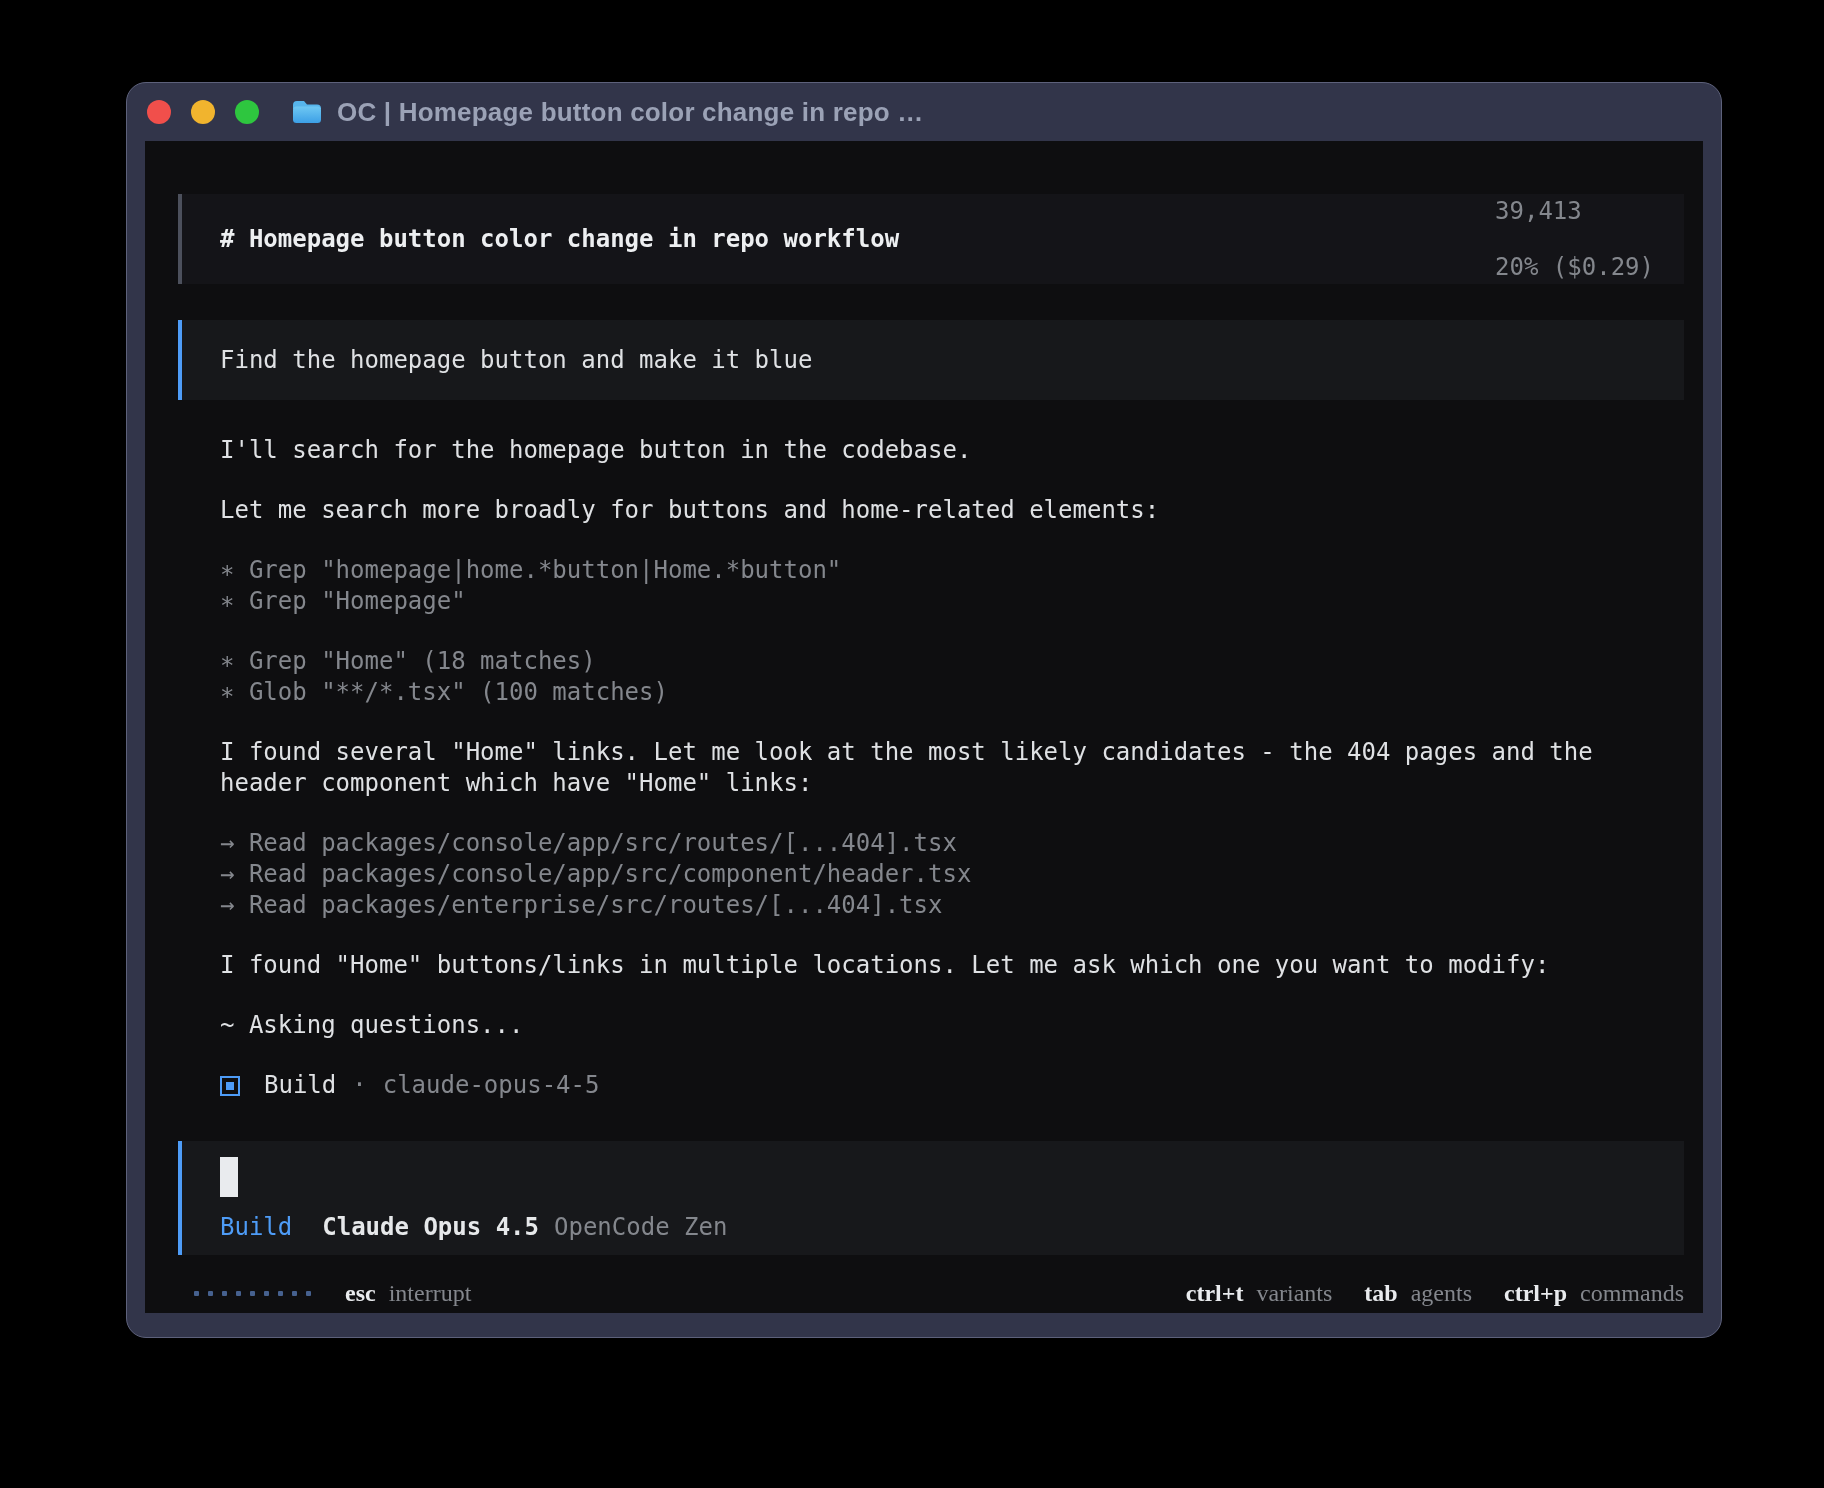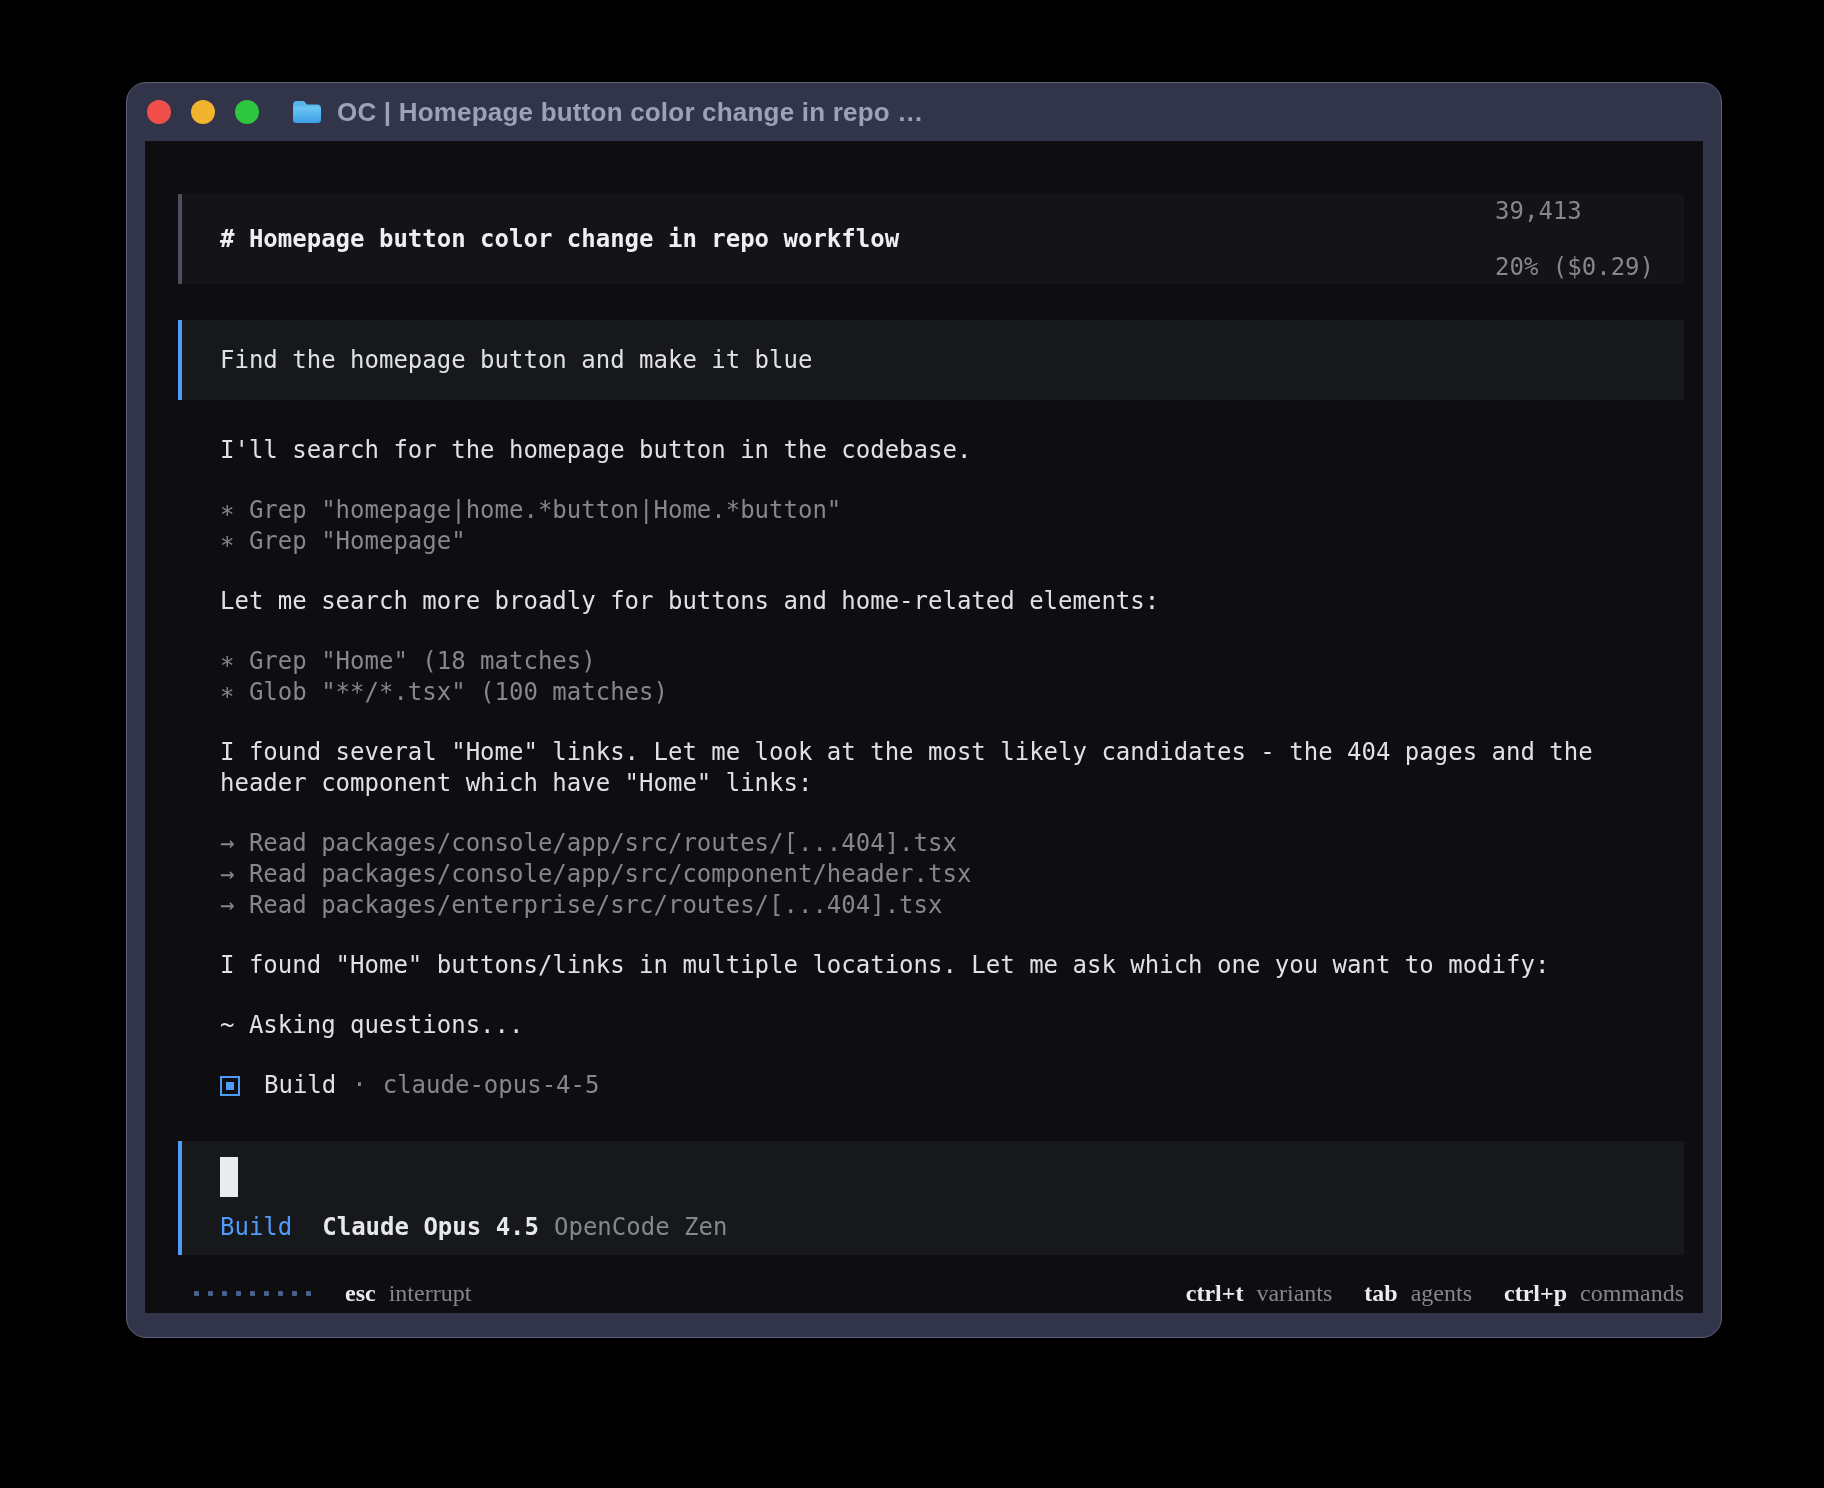--- a/index.html
+++ b/index.html
@@ -115,26 +115,26 @@
       <span>Find the homepage button and make it blue</span>
     </div>
 
     <div class="messages">
 
       <div class="msg-group">
         <div>I'll search for the homepage button in the codebase.</div>
       </div>
 
       <div class="msg-group">
+        <div>Let me search more broadly for buttons and home-related elements:</div>
+      </div>
+
+      <div class="msg-group">
         <div class="t-gray">∗ Grep "homepage|home.*button|Home.*button"</div>
         <div class="t-gray">∗ Grep "Homepage"</div>
-      </div>
-
-      <div class="msg-group">
-        <div>Let me search more broadly for buttons and home-related elements:</div>
       </div>
 
       <div class="msg-group">
         <div class="t-gray">∗ Grep "Home" (18 matches)</div>
         <div class="t-gray">∗ Glob "**/*.tsx" (100 matches)</div>
       </div>
 
       <div class="msg-group">
         <div>I found several "Home" links. Let me look at the most likely candidates - the 404 pages and the</div>
         <div>header component which have "Home" links:</div>

